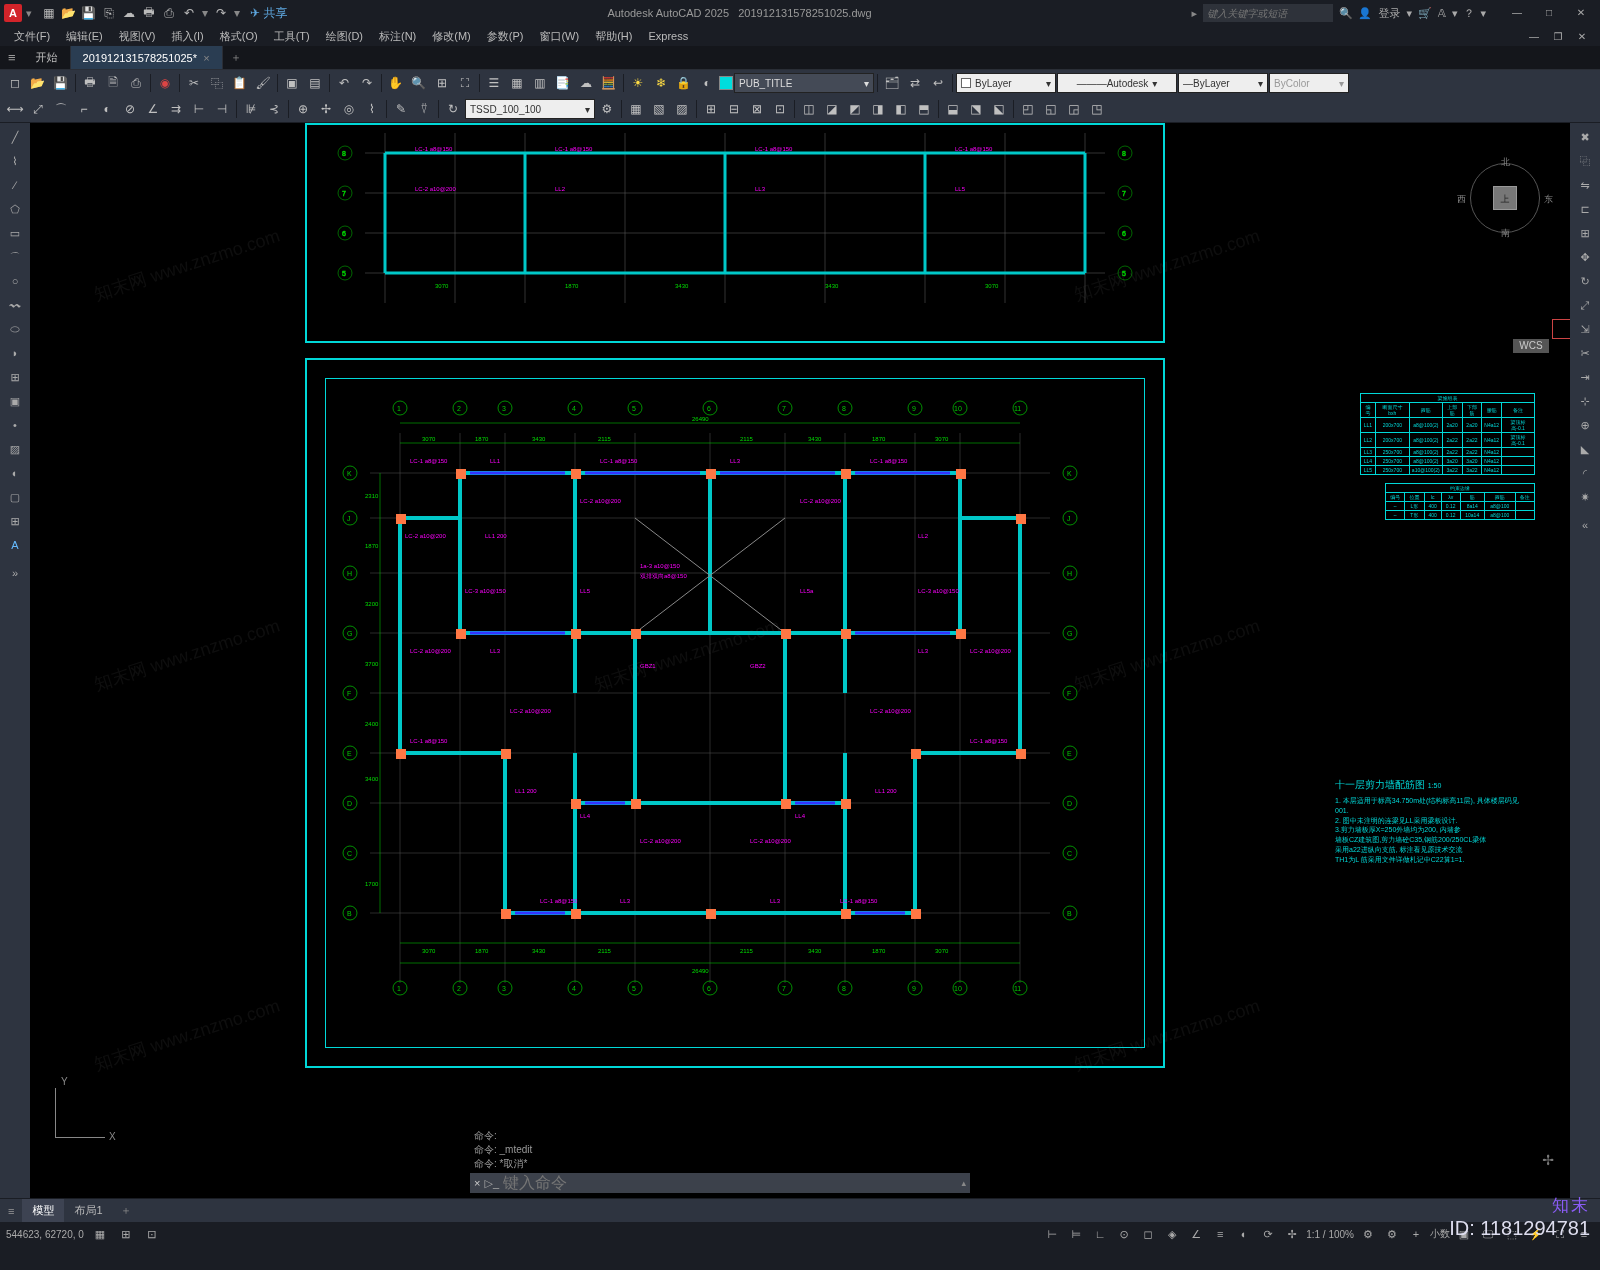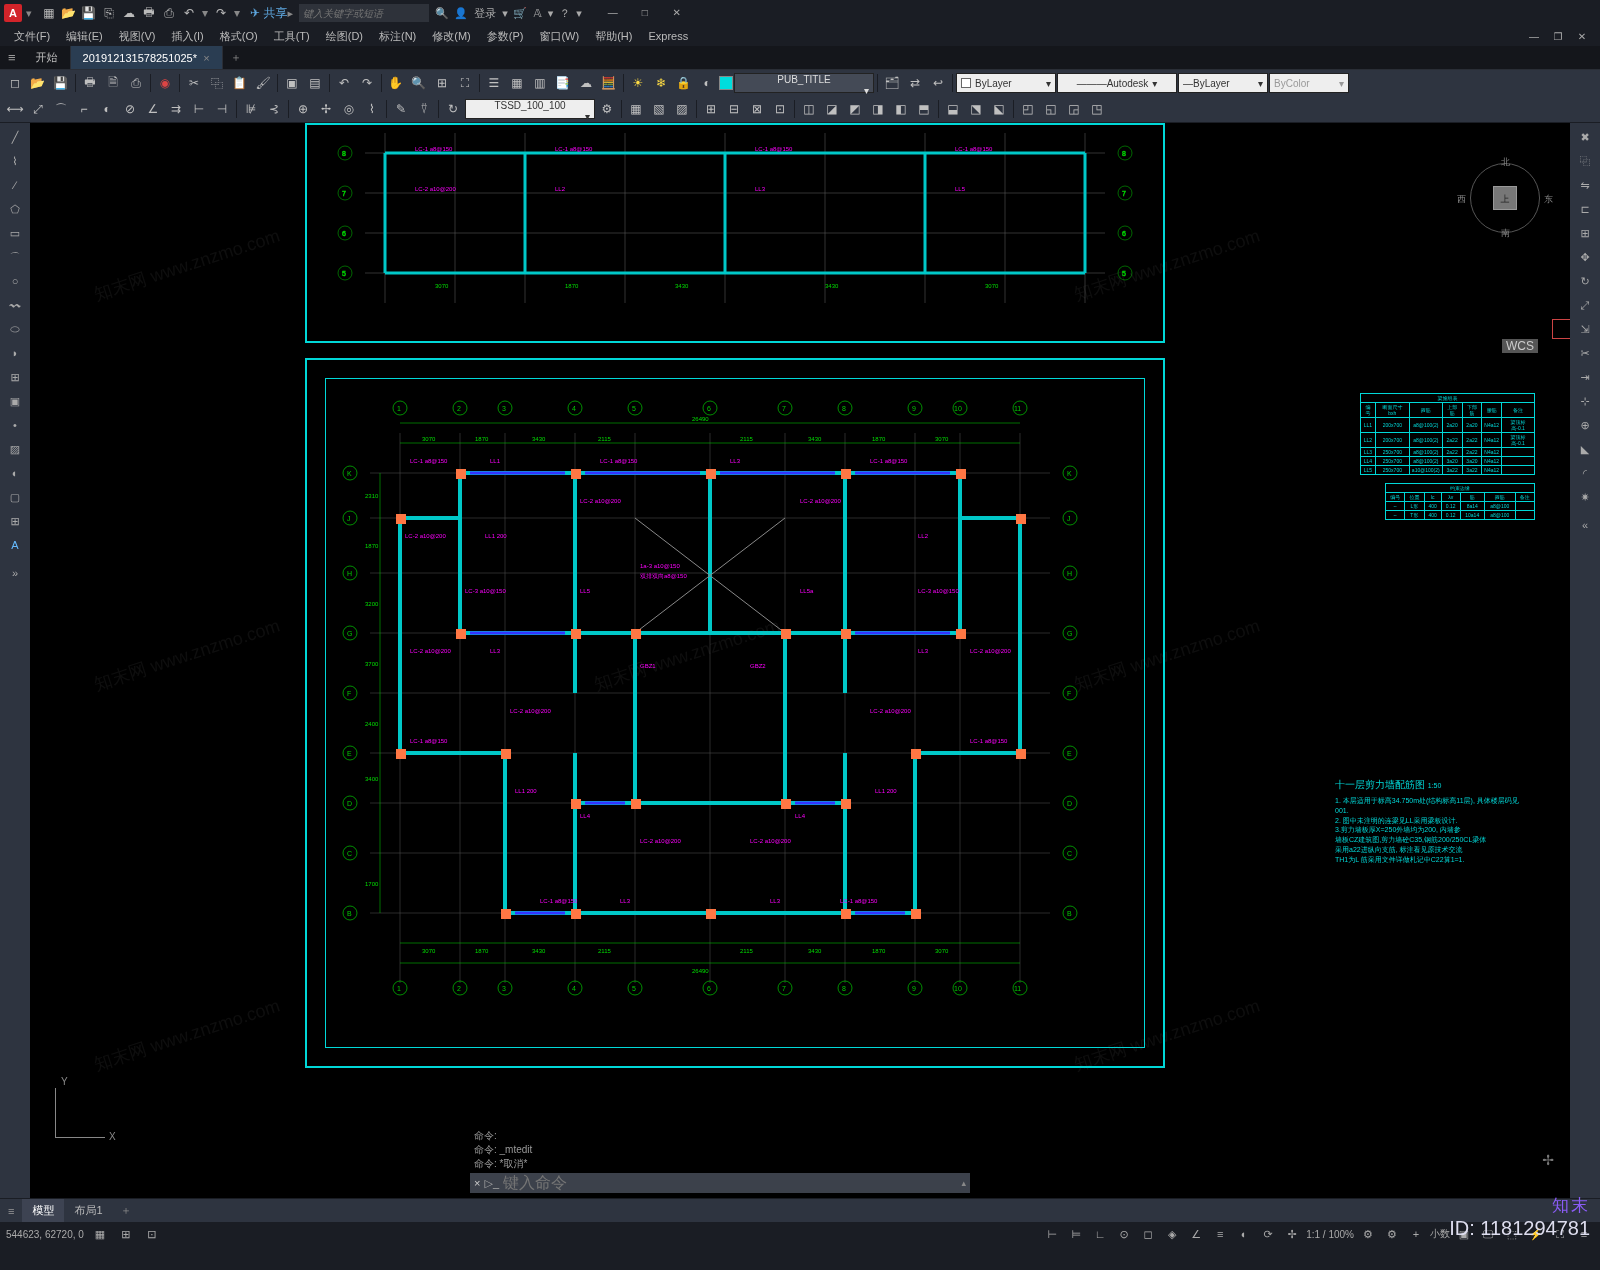--- a/index.html
+++ b/index.html
@@ -43,21 +43,21 @@
 .notes .ttl { font-size: 10px; margin-bottom: 4px; }
 .sched { position: absolute; right: 35px; top: 270px; width: 175px; height: 80px; }
 .sched table { border-collapse: collapse; width: 100%; }
 .sched td { border: 1px solid #00d8d8; color: #00d8d8; font-size: 5px; padding: 1px 2px; text-align: center; }
 .sched2 { position: absolute; right: 35px; top: 360px; width: 150px; height: 30px; }
 .sched2 td { border: 1px solid #00d8d8; color: #00d8d8; font-size: 5px; padding: 1px 2px; text-align: center; }
 .compass { position: absolute; right: 25px; top: 35px; width: 80px; height: 80px; }
 .compass .ring { width: 70px; height: 70px; border: 1px solid #555; border-radius: 50%; position: absolute; left: 5px; top: 5px; }
 .compass .cube { position: absolute; left: 28px; top: 28px; width: 24px; height: 24px; background: #777; border: 1px solid #999; color: #222; font-size: 9px; text-align: center; line-height: 24px; }
 .compass .dir { position: absolute; color: #888; font-size: 9px; }
-.wcs-box { position: absolute; right: 32px; top: 216px; width: 36px; height: 14px; background: #555; color: #ccc; font-size: 12px; text-align: center; line-height: 14px; }
+.wcs-box { position: absolute; right: 21px; top: 216px; width: 36px; height: 14px; background: #555; color: #ccc; font-size: 10px; text-align: center; line-height: 14px; }
 .wcs-sq { position: absolute; right: -2px; top: 196px; width: 20px; height: 20px; border: 1px solid #c44; }
 .ucs { position: absolute; left: 25px; bottom: 60px; }
 .ucs .y { position: absolute; width: 1px; height: 50px; background: #888; bottom: 0; }
 .ucs .x { position: absolute; height: 1px; width: 50px; background: #888; bottom: 0; }
 .ucs .yl { position: absolute; color: #888; font-size: 10px; top: -62px; left: 6px; }
 .ucs .xl { position: absolute; color: #888; font-size: 10px; left: 54px; bottom: -4px; }
 .nav-cross { position: absolute; right: 10px; bottom: 22px; width: 24px; height: 24px; color: #777; font-size: 14px; text-align: center; }
 .cmd { position: absolute; left: 440px; bottom: 5px; width: 500px; margin-top: 28px; }
 .cmd-hist { color: #999; font-size: 10px; line-height: 14px; padding-left: 4px; }
 .cmd-line { height: 20px; background: rgba(70,76,88,0.85); display: flex; align-items: center; padding: 0 4px; margin-top: 2px; }
@@ -88,20 +88,23 @@
     <div class="qi">⎘</div>
     <div class="qi">☁</div>
     <div class="qi">🖶</div>
     <div class="qi">⎙</div>
     <div class="qi">↶</div>
     <div class="qi" style="width:10px;color:#888;">▾</div>
     <div class="qi">↷</div>
     <div class="qi" style="width:10px;color:#888;">▾</div>
   </div>
   <div class="share">✈ 共享</div>
+  <div class="center">
+    <span>Autodesk AutoCAD 2025</span>&nbsp;&nbsp;&nbsp;<span>201912131578251025.dwg</span>
+  </div>
   <div class="right">
     <span style="color:#888;">▸</span>
     <input class="search" placeholder="键入关键字或短语" style="">
     <span class="qi">🔍</span>
     <span class="qi">👤</span>
     <span>登录</span>
     <span class="qi">▾</span>
     <span class="qi">🛒</span>
     <span class="qi">𝔸</span>
     <span class="qi">▾</span>
@@ -176,21 +179,21 @@
     <div class="rbi">▥</div>
     <div class="rbi">📑</div>
     <div class="rbi">☁</div>
     <div class="rbi">🧮</div>
     <div class="sep"></div>
     <div class="rbi" style="color:#fd4;">☀</div>
     <div class="rbi" style="color:#fd4;">❄</div>
     <div class="rbi" style="color:#5bf;">🔒</div>
     <div class="rbi">◐</div>
     <div class="sw" style="background:#0dd;"></div>
-    <div class="dd" style="width:140px;flex-direction:column;">
+    <div class="dd" style="width:140px;">
         <span>PUB_TITLE</span>
         <span style="margin-left:auto;">▾</span>
       </div>
     <div class="sep"></div>
     <div class="rbi">🗂</div>
     <div class="rbi">⇄</div>
     <div class="rbi">↩</div>
     <div class="sep"></div>
     <div class="dd wht" style="width:100px;">
         <span class="sw" style="display:inline-block;width:10px;height:10px;background:#fff;border:1px solid #666;margin-right:4px;"></span>
@@ -221,21 +224,21 @@
     <div class="sep"></div>
     <div class="rbi">⊕</div>
     <div class="rbi">✢</div>
     <div class="rbi">◎</div>
     <div class="rbi">⌇</div>
     <div class="sep"></div>
     <div class="rbi">✎</div>
     <div class="rbi">⍢</div>
     <div class="sep"></div>
     <div class="rbi">↻</div>
-    <div class="dd" style="width:130px;background:#eee;color:#333;flex-direction:column;">
+    <div class="dd" style="width:130px;background:#eee;color:#333;">
         <span>TSSD_100_100</span>
         <span style="margin-left:auto;">▾</span>
       </div>
     <div class="rbi">⚙</div>
     <div class="sep"></div>
     <div class="rbi">▦</div>
     <div class="rbi">▧</div>
     <div class="rbi">▨</div>
     <div class="sep"></div>
     <div class="rbi">⊞</div>

